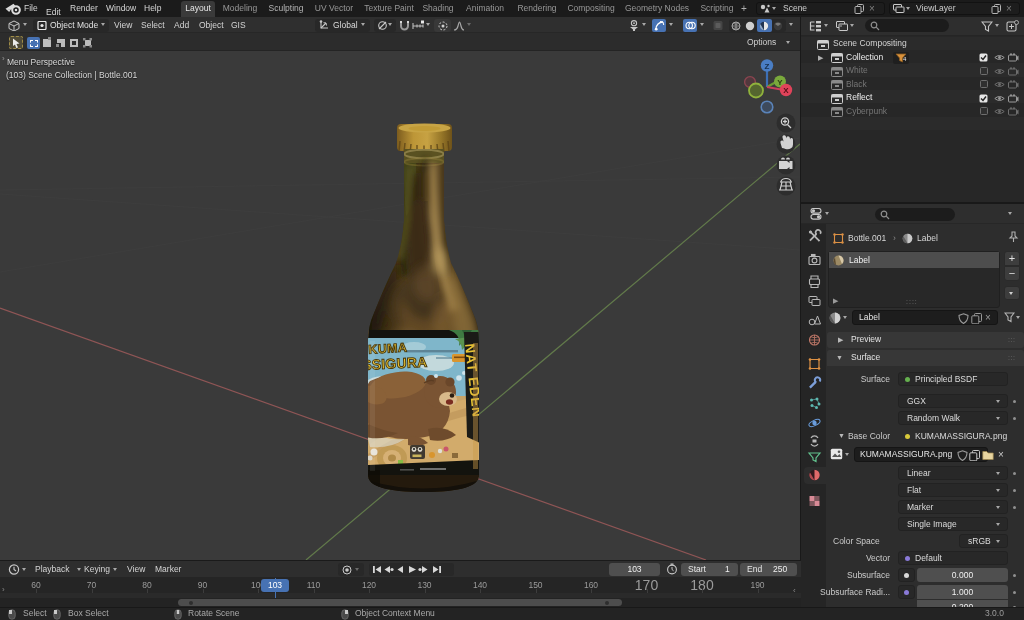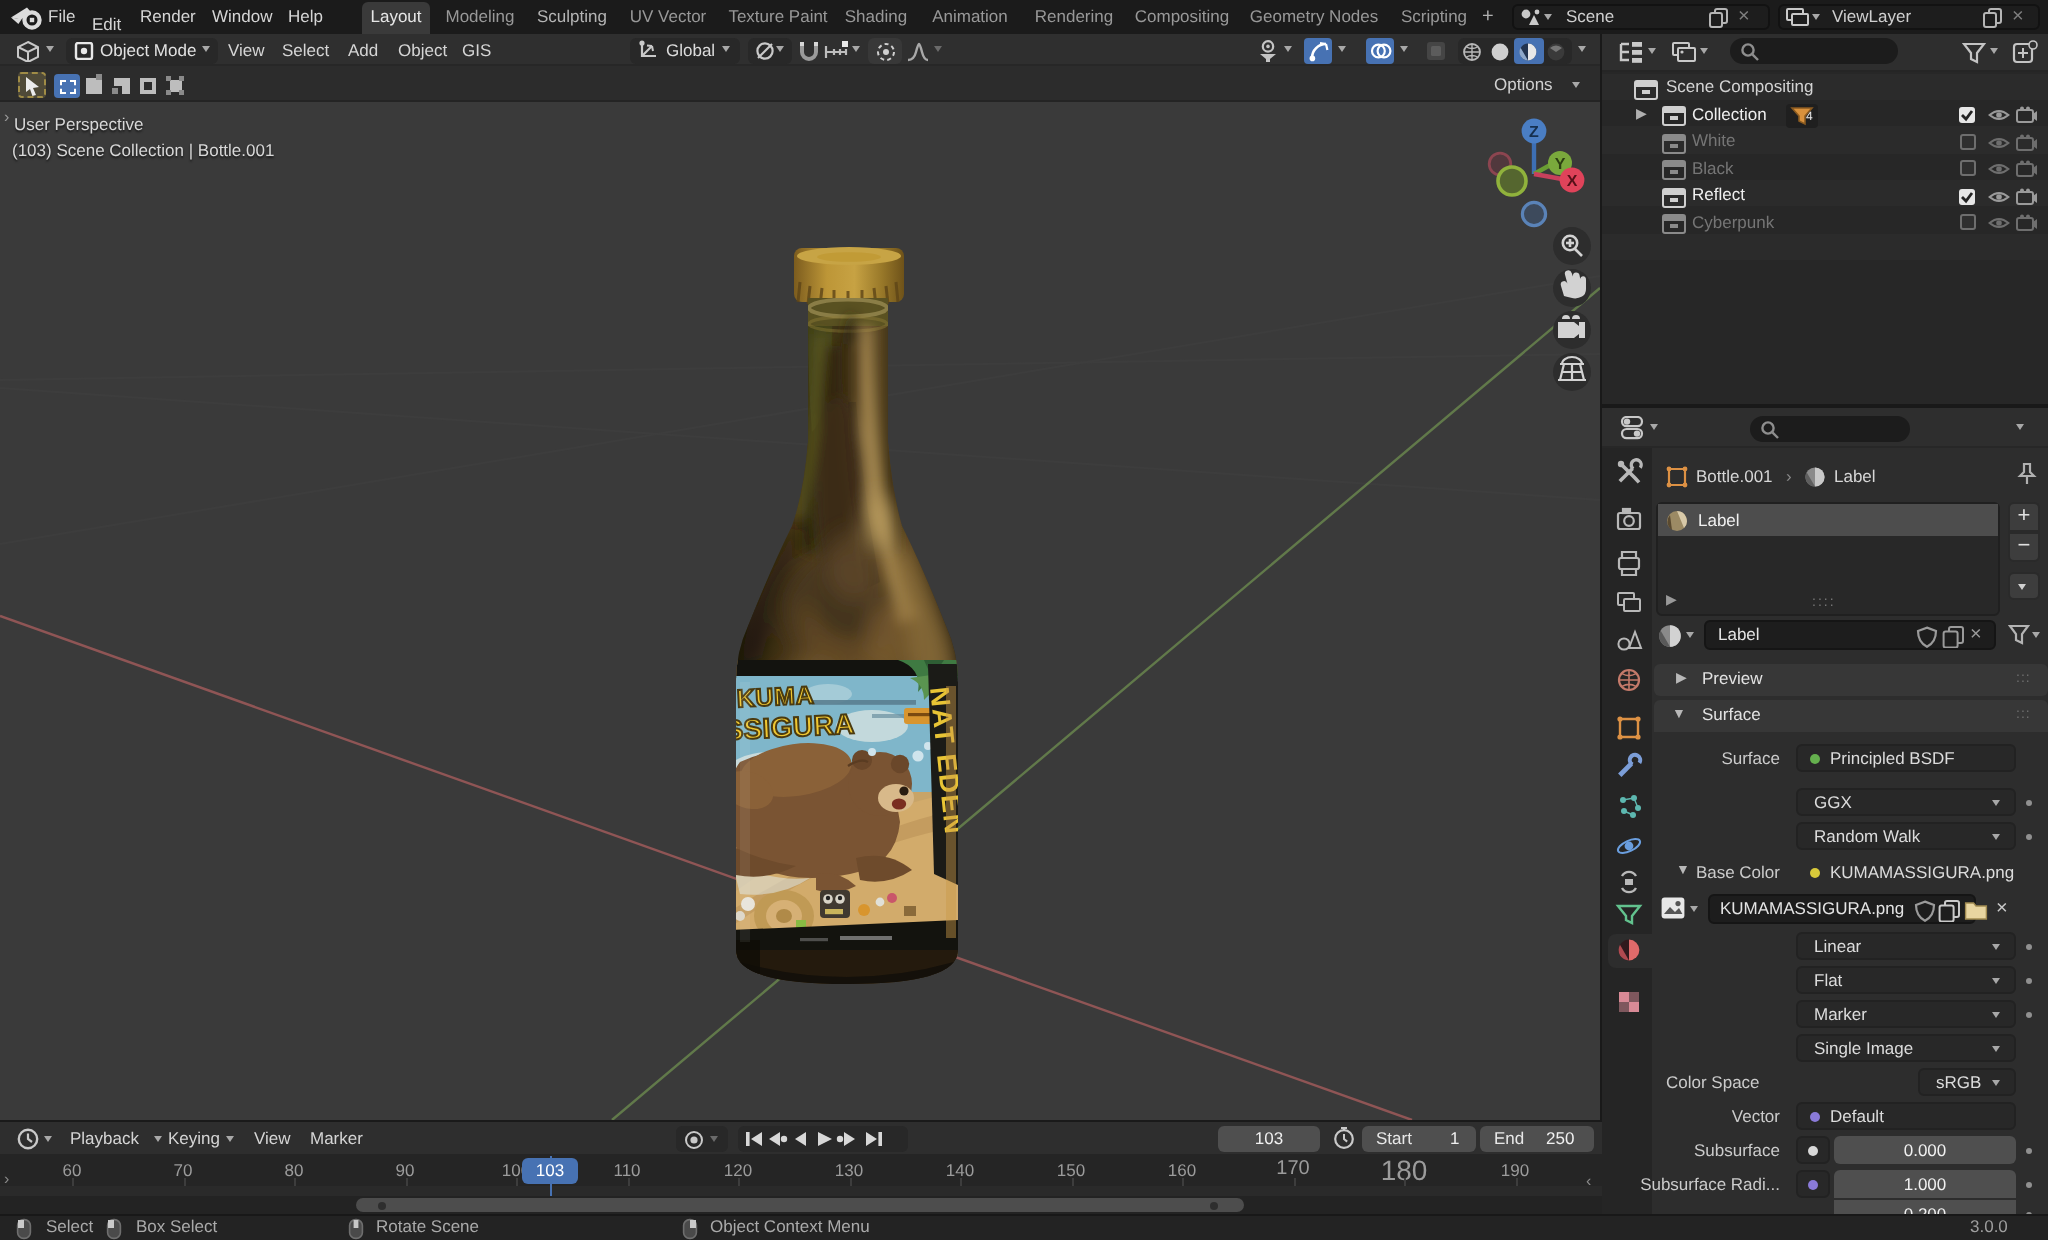--- a/index.html
+++ b/index.html
@@ -377,21 +377,21 @@
 <path d="M782 97 l-1.5 -5 q-0.6 -2 1.2 -2.4 q1.4 -0.3 2 1.2 l-1.2 -4.4 q-0.5 -1.8 1.2 -2.2 q1.6 -0.4 2.2 1.4 l0.5 1.6 q0 -2 1.6 -2 q1.6 0 1.8 1.6 l0.3 1.6 q0.2 -1.4 1.5 -1.3 q1.4 0.1 1.4 1.7 l0 4.7 q0 2.6 -2 3.8 q-2.5 1.4 -5.5 0.6 q-2.4 -0.7 -3.5 -0.9 Z"></path>
 <path d="M779 110 h8 l2.5 2 v-2 h3 v8 h-3 v-2 l-2.5 2 h-8 Z M781 108.5 a2 2 0 0 1 4 0 Z M786 108.5 a2 2 0 0 1 4 0 Z"></path>
 </g>
 <g stroke="#d2d2d2" fill="none" stroke-width="1.1">
 <path d="M780 131 h12 M779 139 h14 M782 131 l-2 8 M786 131 l0 8 M790 131 l2 8 M780.8 135 h10.4"></path>
 <path d="M781 131 a5 3.5 0 0 1 10 0" fill="none"></path>
 </g>
 </svg>
 
 <div class="t" style="left:2px;top:54px;color:#9a9a9a;font-size:8px">›</div>
-<div class="t" style="left:7px;top:57px;color:#d8d8d8;text-shadow:0 1px 1px #1a1a1a">User Perspective</div>
+<div class="t" style="left:7px;top:57px;color:#d8d8d8;text-shadow:0 1px 1px #1a1a1a">Menu Perspective</div>
 <div class="t" style="left:6px;top:70px;color:#d8d8d8;text-shadow:0 1px 1px #1a1a1a">(103) Scene Collection | Bottle.001</div>
 
 <div class="ab" style="left:800px;top:17px;width:1px;height:603px;background:#191919"></div>
 <div class="ab" style="left:801px;top:17px;width:223px;height:19px;background:#2e2e2e;border-bottom:1px solid #252525"></div>
 <svg class="ab" style="left:809px;top:21px" width="13" height="11" viewBox="0 0 13 11">
 <path d="M1.5 1 h4 M1.5 1 v8 h4 M1.5 5 h4" stroke="#c9c9c9" stroke-width="1.2" fill="none"></path>
 <rect x="7" y="0" width="5" height="2.4" fill="#c9c9c9"></rect>
     <rect x="7" y="4" width="5" height="2.4" fill="#c9c9c9"></rect>
     <rect x="7" y="8" width="5" height="2.4" fill="#c9c9c9"></rect>
 </svg>
@@ -818,21 +818,21 @@
 <div class="t tc" style="left:354.0px;top:578px;width:30px;line-height:14px;color:#9b9b9b;font-size:8.5px">120</div>
 <div class="ab" style="left:369.0px;top:589px;width:1px;height:4px;background:#3d3d3d"></div>
 <div class="t tc" style="left:409.5px;top:578px;width:30px;line-height:14px;color:#9b9b9b;font-size:8.5px">130</div>
 <div class="ab" style="left:424.5px;top:589px;width:1px;height:4px;background:#3d3d3d"></div>
 <div class="t tc" style="left:465.0px;top:578px;width:30px;line-height:14px;color:#9b9b9b;font-size:8.5px">140</div>
 <div class="ab" style="left:480.0px;top:589px;width:1px;height:4px;background:#3d3d3d"></div>
 <div class="t tc" style="left:520.5px;top:578px;width:30px;line-height:14px;color:#9b9b9b;font-size:8.5px">150</div>
 <div class="ab" style="left:535.5px;top:589px;width:1px;height:4px;background:#3d3d3d"></div>
 <div class="t tc" style="left:576.0px;top:578px;width:30px;line-height:14px;color:#9b9b9b;font-size:8.5px">160</div>
 <div class="ab" style="left:591.0px;top:589px;width:1px;height:4px;background:#3d3d3d"></div>
-<div class="t tc" style="left:631.5px;top:578px;width:30px;line-height:14px;color:#9b9b9b;font-size:10px">170</div>
+<div class="t tc" style="left:631.5px;top:578px;width:30px;line-height:14px;color:#9b9b9b;font-size:14px">170</div>
 <div class="ab" style="left:646.5px;top:589px;width:1px;height:4px;background:#3d3d3d"></div>
 <div class="t tc" style="left:687.0px;top:578px;width:30px;line-height:14px;color:#9b9b9b;font-size:14px">180</div>
 <div class="ab" style="left:702.0px;top:589px;width:1px;height:4px;background:#3d3d3d"></div>
 <div class="t tc" style="left:742.5px;top:578px;width:30px;line-height:14px;color:#9b9b9b;font-size:8.5px">190</div>
 <div class="ab" style="left:757.5px;top:589px;width:1px;height:4px;background:#3d3d3d"></div>
 
 <div class="ab" style="left:274.5px;top:578px;width:1.5px;height:20px;background:#4772b3"></div>
 <div class="ab" style="left:261px;top:579px;width:28px;height:13px;background:#4772b3;border-radius:3px"></div>
 <div class="t tc" style="left:261px;top:578px;width:28px;line-height:15px;color:#fff">103</div>
 <div class="t" style="left:2px;top:585px;color:#8a8a8a;font-size:8px">›</div>

